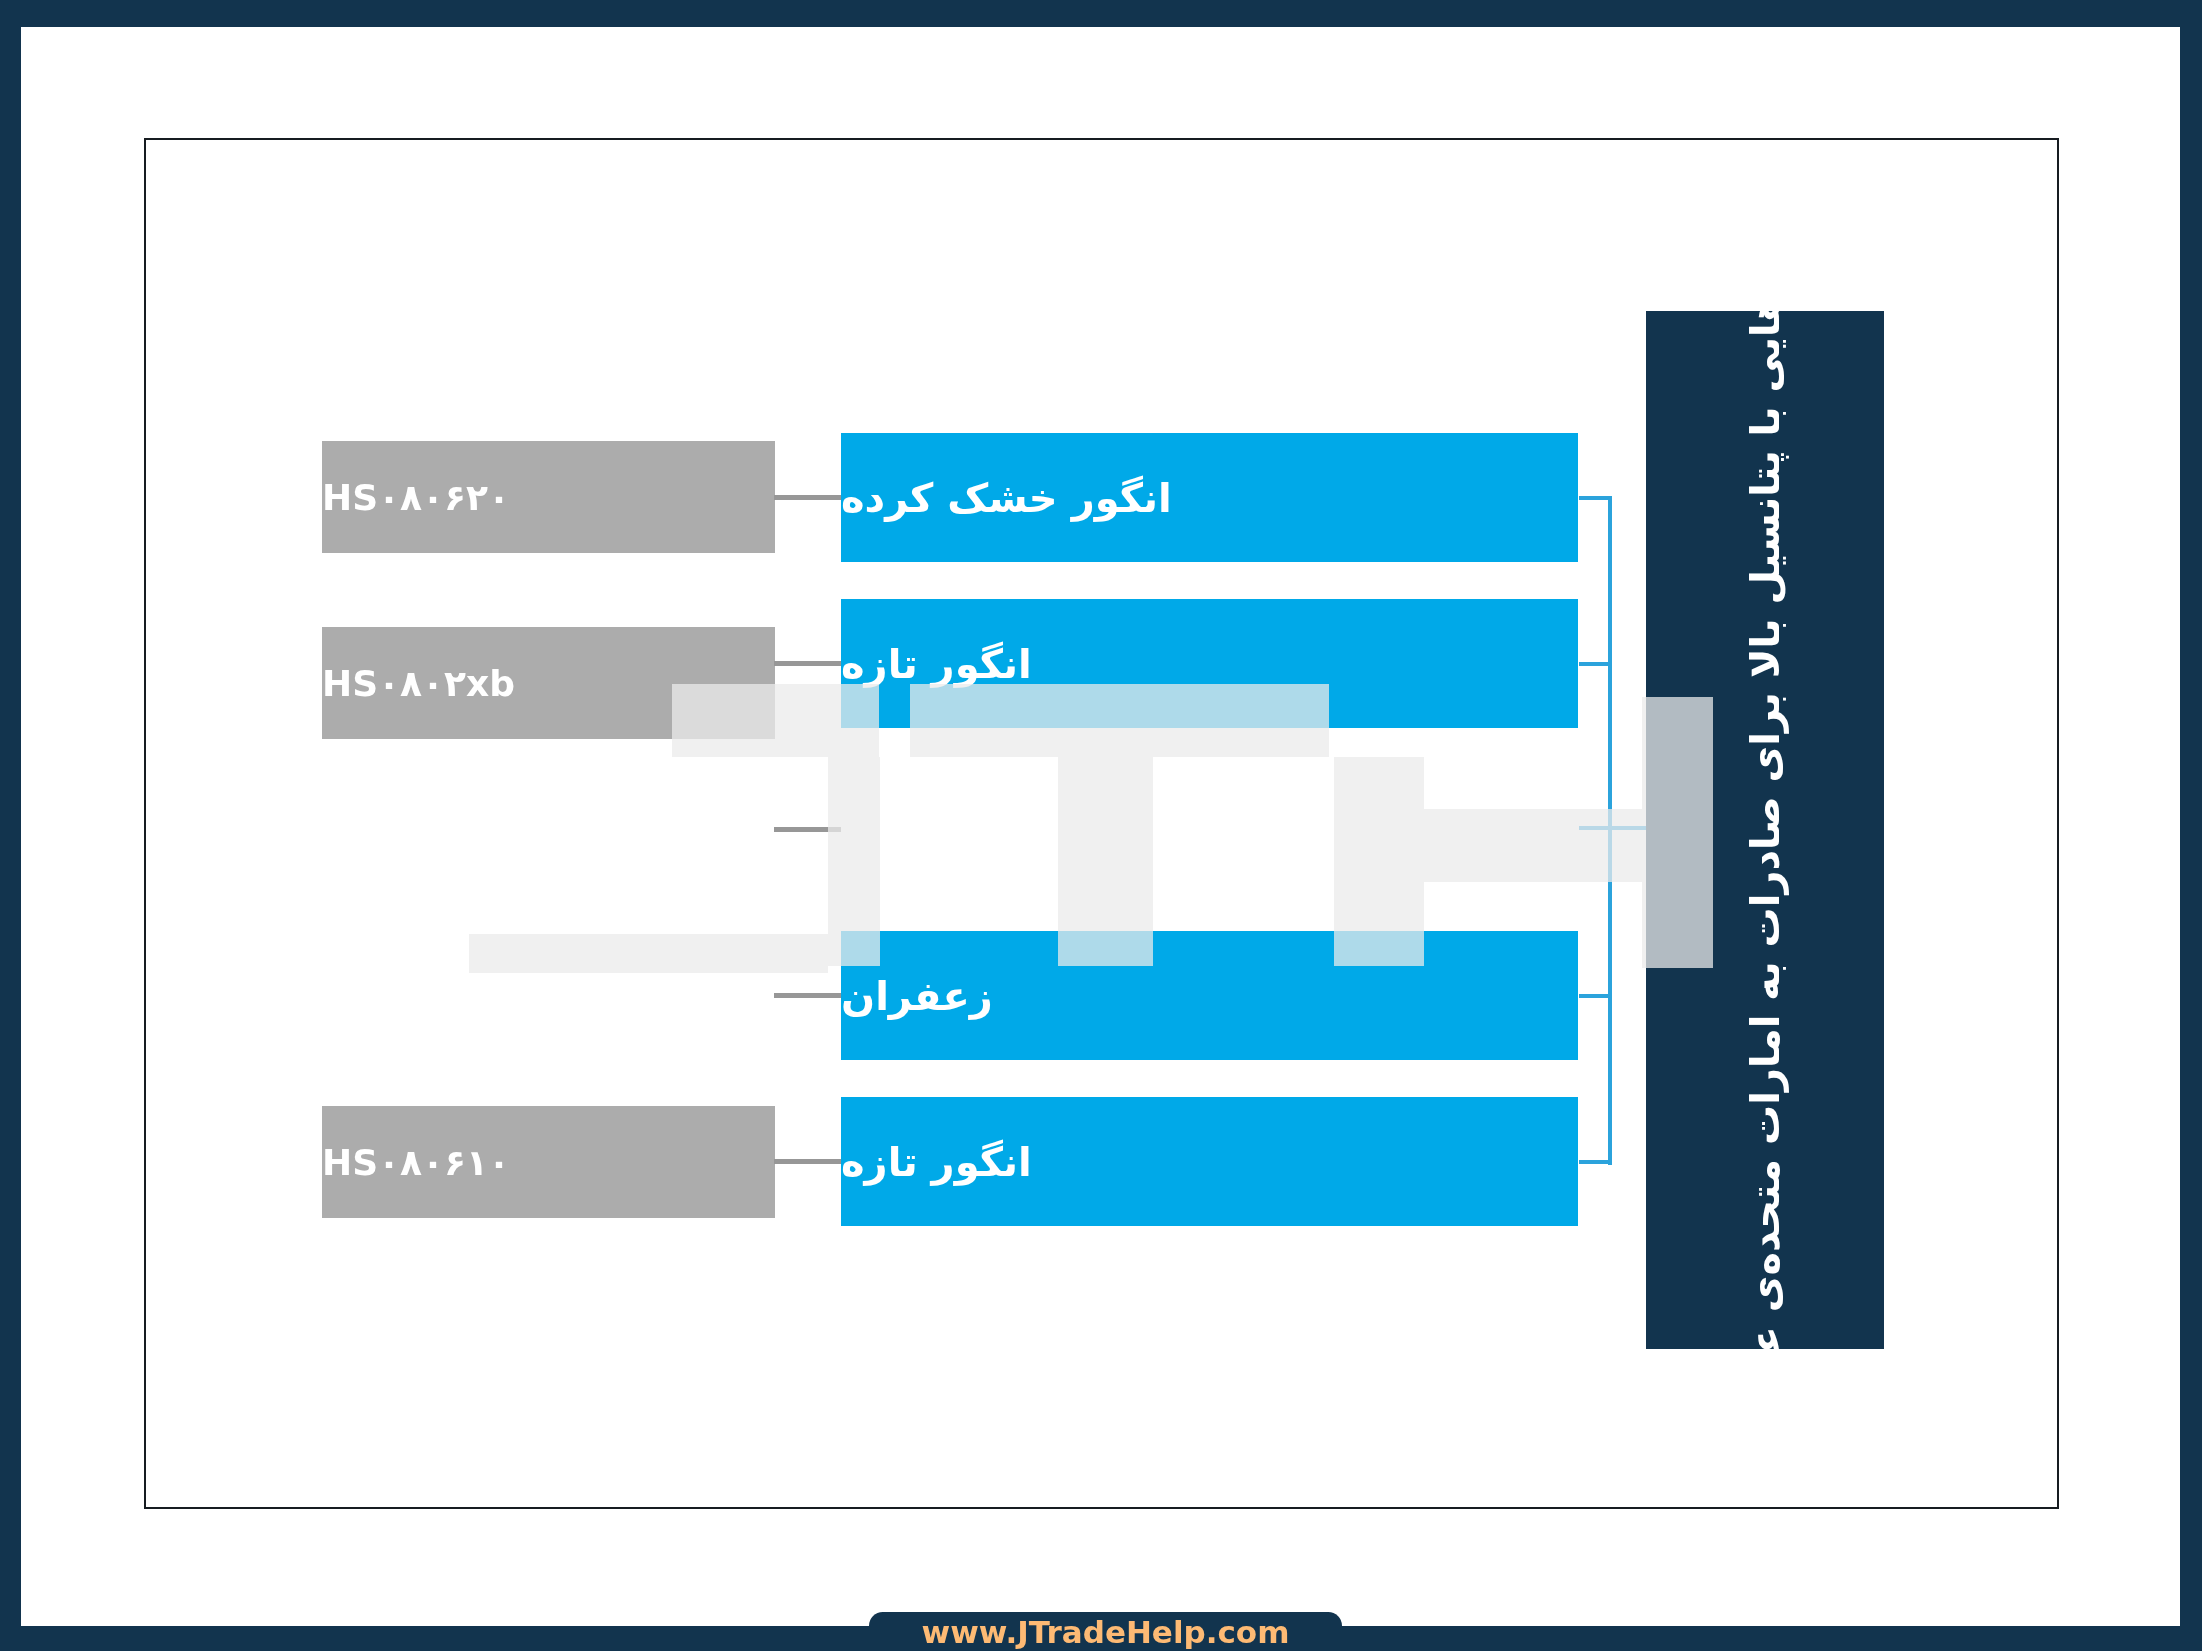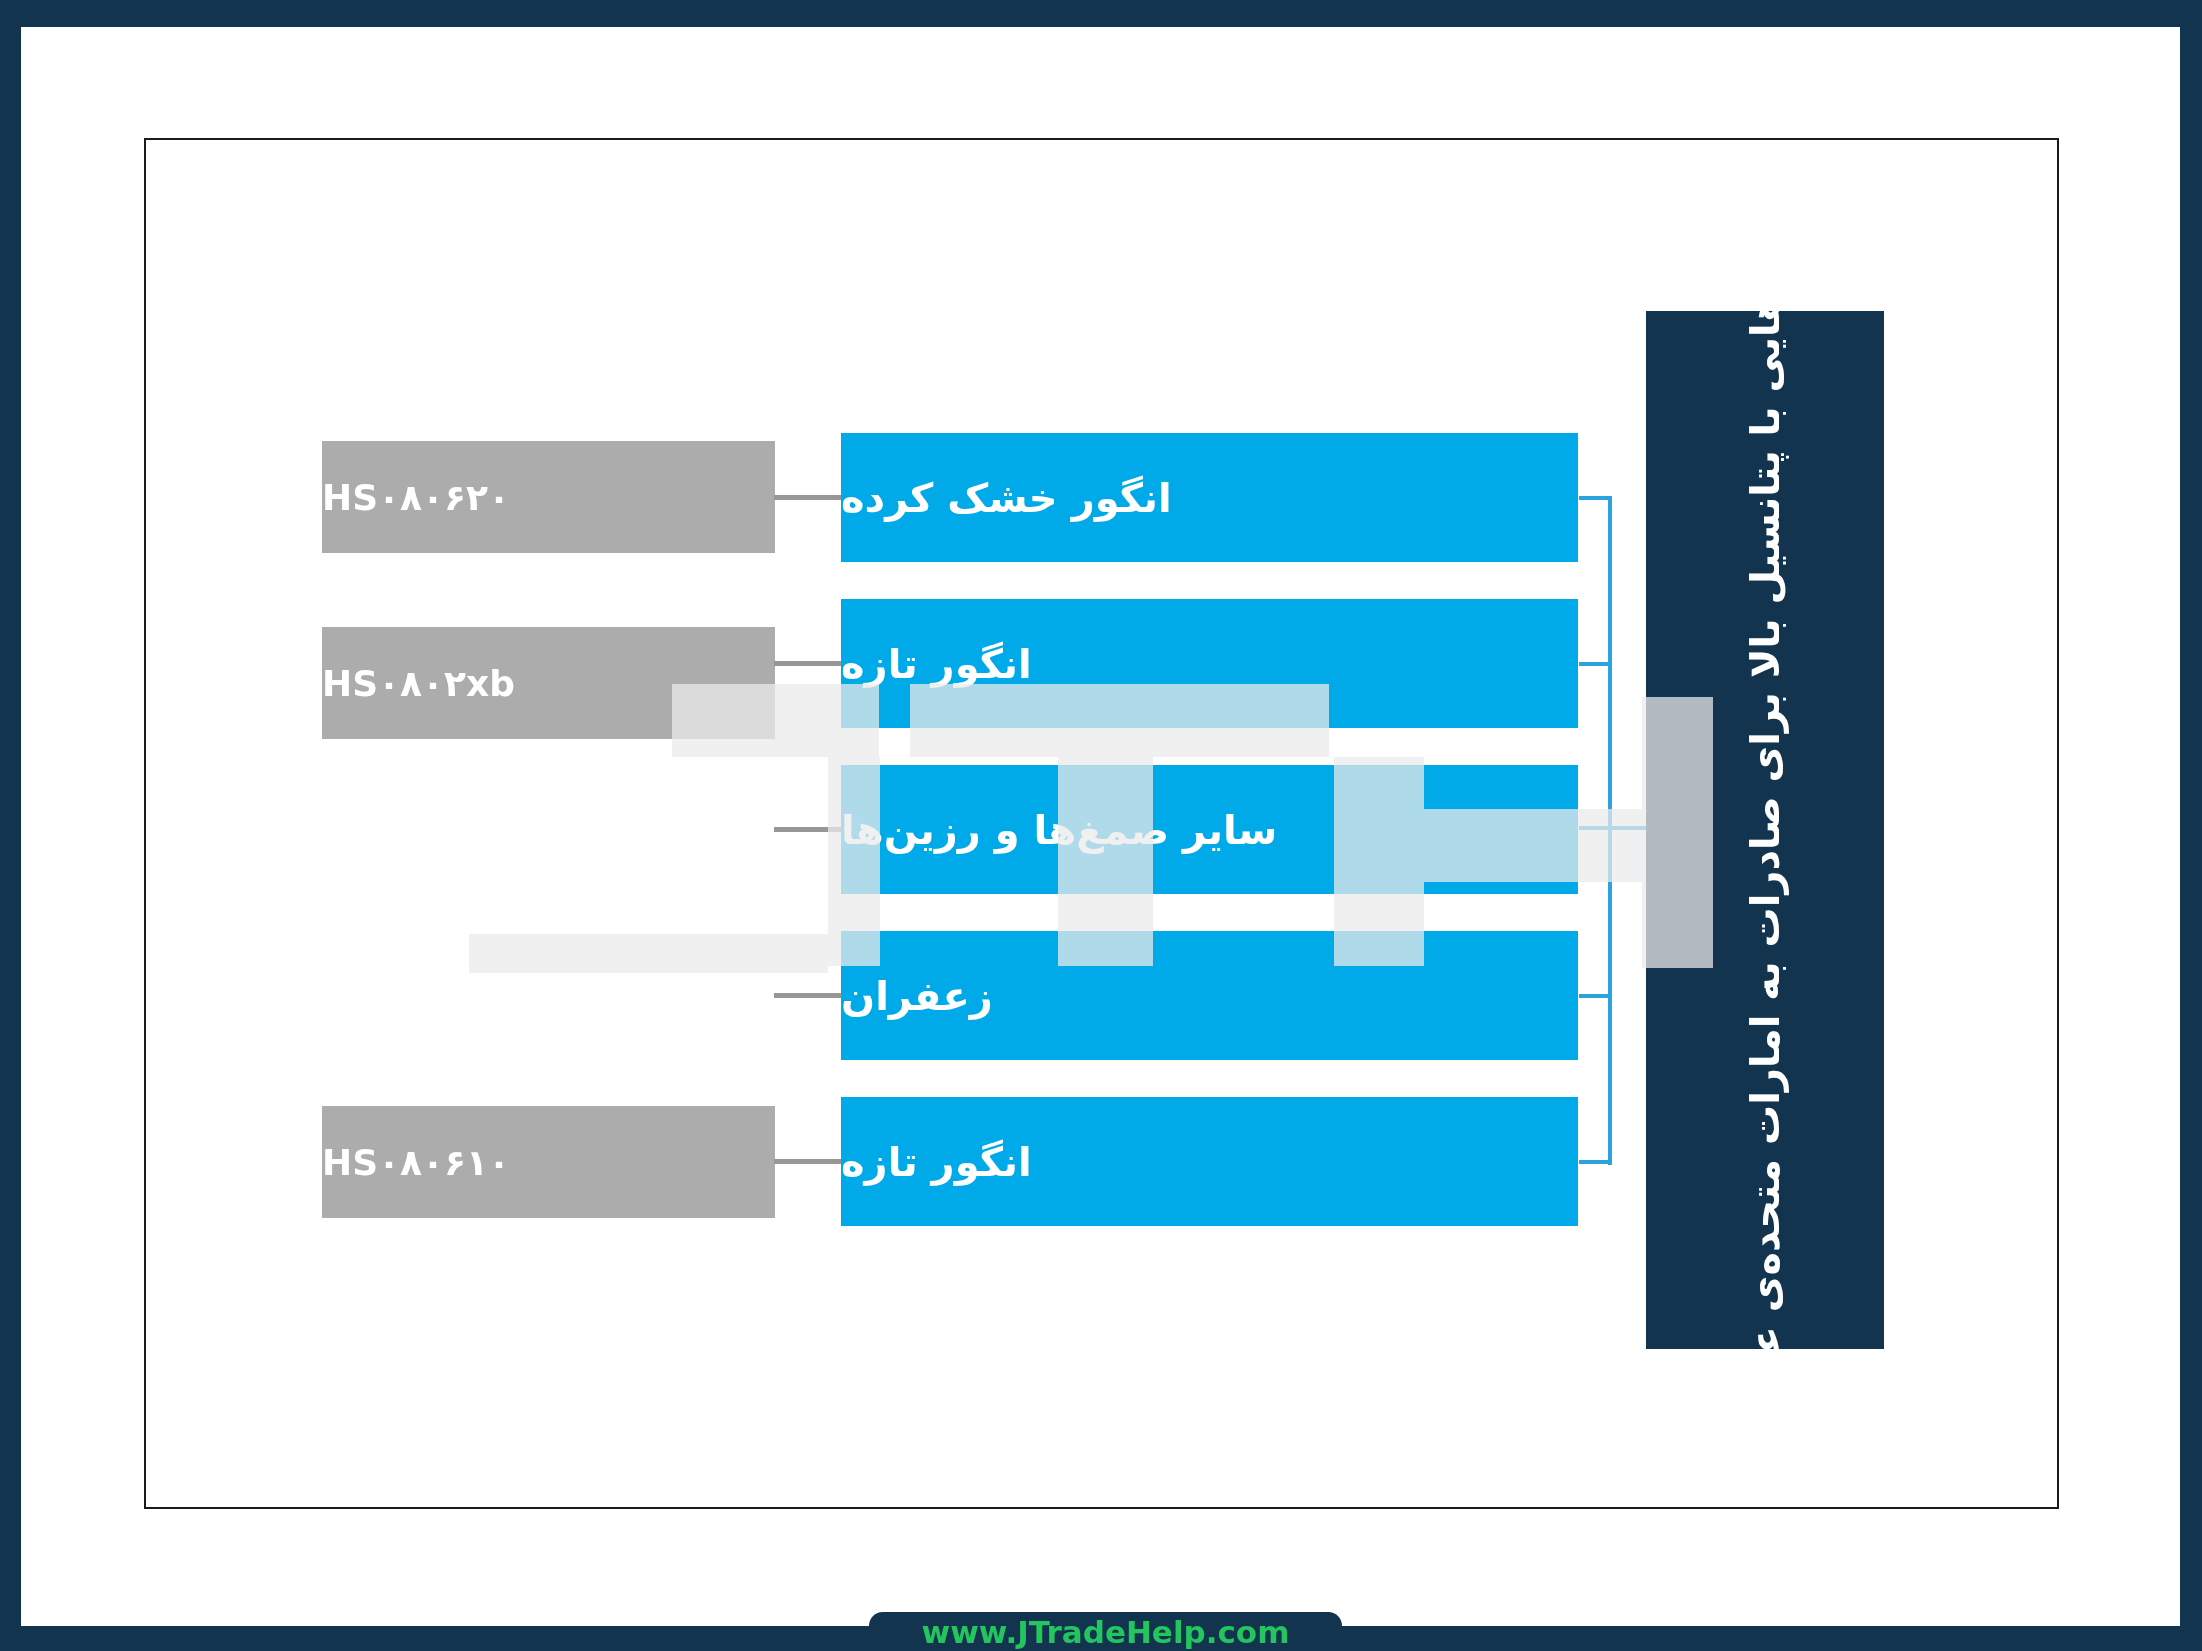--- a/index.html
+++ b/index.html
@@ -64,21 +64,21 @@
   .wm.t-bar  {left:910px;top:684px; width:419px;height:73px;}
   .wm.t-stem {left:1058px;top:757px; width:95px;height:209px;}
   .wm.h-lstem{left:1334px;top:757px; width:90px;height:209px;}
   .wm.h-bar  {left:1424px;top:809px; width:218px;height:73px;}
   .wm.h-rstem{left:1642px;top:697px; width:71px; height:271px;}
 
   .footer-tab{
     position:absolute;left:869px;top:1612px;width:473px;height:40px;
     background:#12344E;border-radius:13.8px 13.8px 0 0;
     display:flex;align-items:center;justify-content:center;
-    color:#22c55e;font-size:31px;font-weight:bold;z-index:10;
+    color:#fdba74;font-size:31px;font-weight:bold;z-index:10;
   }
 </style>
 </head>
 <body>
 
 <div class="stage">
 
   <div class="panel"></div>
 
   <div class="hs-box" style="top:441px">
@@ -93,23 +93,20 @@
   <div class="hs-box" style="top:627px">
     <span>HS۰۸۰۲xb</span>
   </div>
   <div class="gray-connector" style="top:661px"></div>
   <div class="product-box" style="top:599px">
     <span lang="fa">انگور تازه</span>
   </div>
   <div class="stub" style="top:662px"></div>
 
   <div class="gray-connector" style="top:827px"></div>
-  <div class="product-box" style="top:765px">
-    <span lang="fa">سایر صمغ‌ها و رزین‌ها</span>
-  </div>
   <div class="mid-connector"></div>
 
   <div class="gray-connector" style="top:993px"></div>
   <div class="product-box" style="top:931px">
     <span lang="fa">زعفران</span>
   </div>
   <div class="stub" style="top:994px"></div>
 
   <div class="hs-box" style="top:1106px">
     <span>HS۰۸۰۶۱۰</span>

